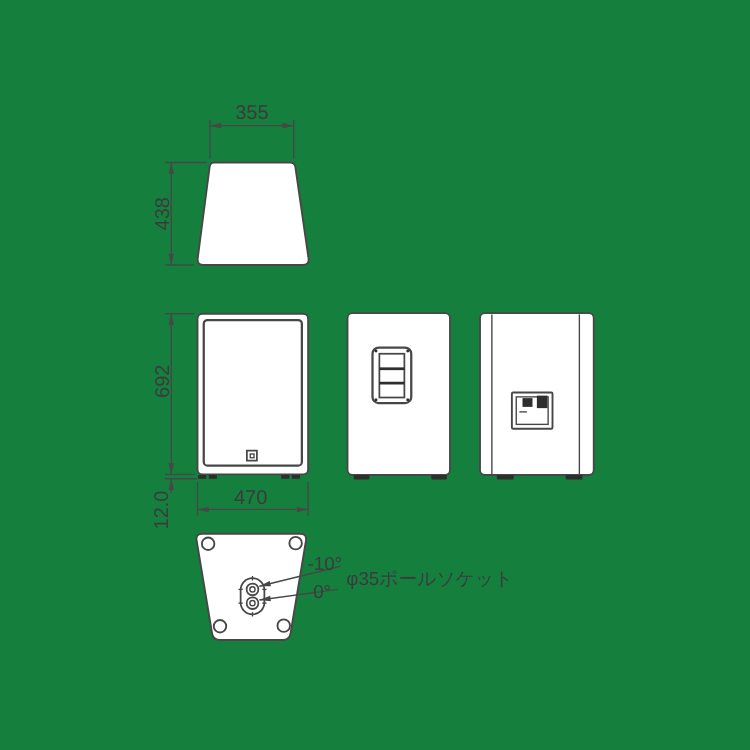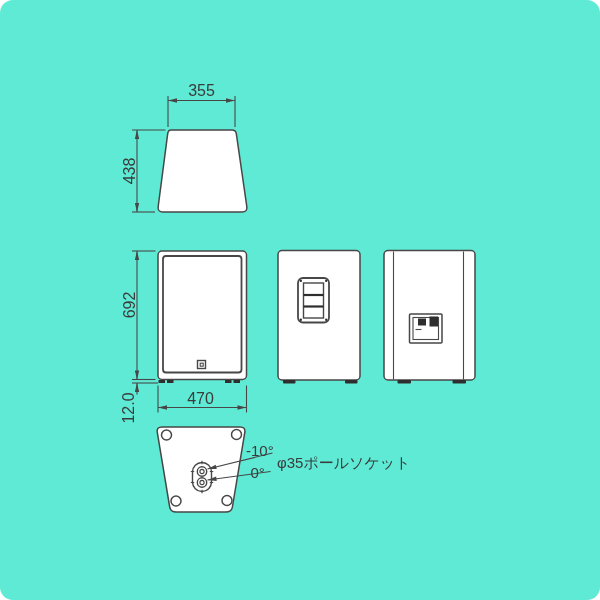--- a/index.html
+++ b/index.html
@@ -1,16 +1,16 @@
 <!DOCTYPE html>
 <html><head>
 <meta charset="utf-8">
 <style>
   html,body{margin:0;padding:0;background:#ffffff;width:600px;height:600px;overflow:hidden;}
-  .canvas{width:600px;height:600px;position:relative;background:#5eead4;border-radius:13px;}
+  .canvas{width:600px;height:600px;position:relative;background:#15803d;}
   svg{display:block;}
   svg text{
     font-family:"Liberation Sans", sans-serif;
     fill:#3b3b3b;
   }
   .dim-text{font-size:16px;}
   .note-text{font-size:15px;}
   .outline{fill:#ffffff;stroke:#474747;stroke-width:1.5;stroke-linejoin:round;}
   .thin{fill:none;stroke:#474747;stroke-width:1.1;}
   .med{fill:none;stroke:#474747;stroke-width:1.4;}

